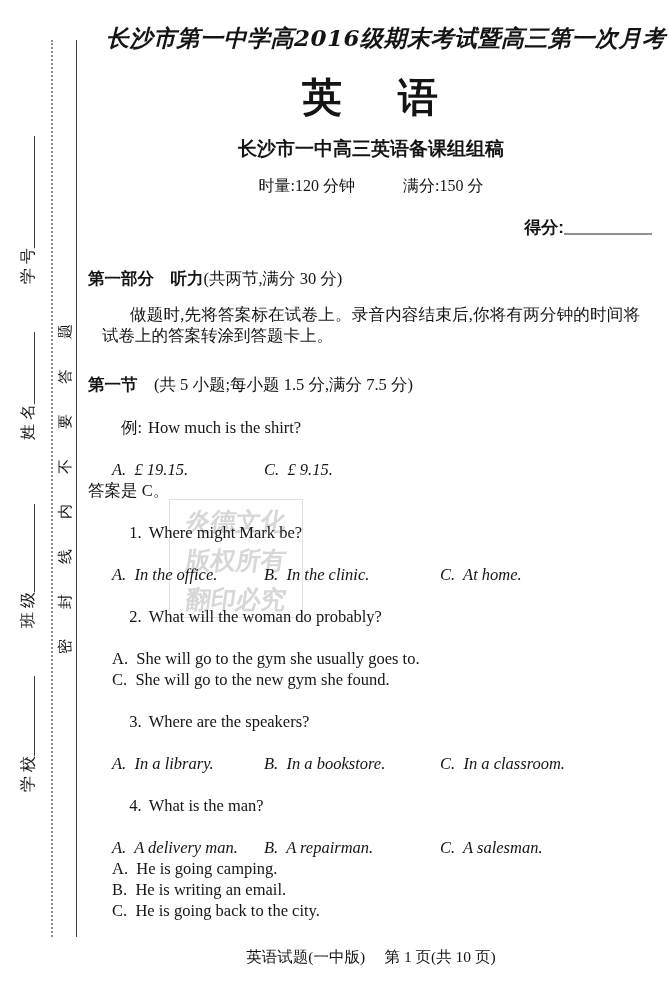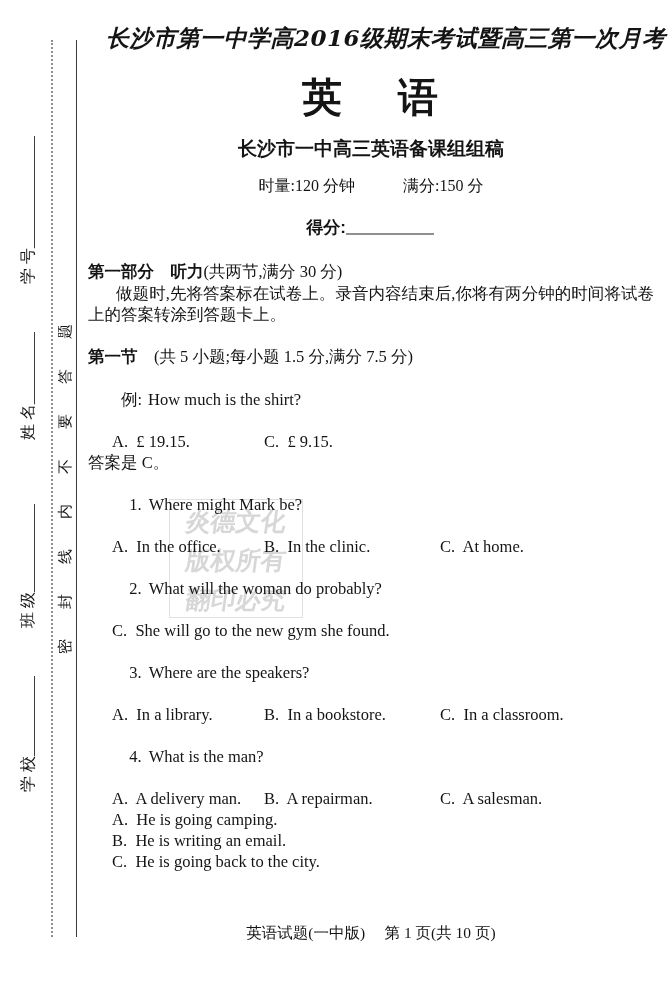--- a/index.html
+++ b/index.html
@@ -46,35 +46,35 @@
   }
   .subject-title {
     margin:14px; text-align:center; font-size:40px; line-height:48px;
     font-weight:bold; letter-spacing:2px;
   }
   .subtitle {
     margin:12px 0 0; text-align:center; font-size:19px; font-weight:bold;
     font-family:"Liberation Sans","DejaVu Sans",sans-serif;
   }
   .meta { margin:14px 0 0; text-align:center; font-size:16px; line-height:20px; white-space:pre-wrap; }
-  .score-row { margin:20px 2px 0 0; text-align:center; font-size:17px; line-height:24px; }
+  .score-row { margin:20px 2px 0 0; text-align:right; font-size:17px; line-height:24px; }
   .score-label { font-weight:bold; font-family:"Liberation Sans","DejaVu Sans",sans-serif; }
   .score-line { display:inline-block; width:88px; border-bottom:2px solid #909090; height:14px; vertical-align:-2px; }
   .body-text { font-size:16.5px; line-height:21px; }
-  .sec-heading { margin-top:20px; line-height:22px; font-size:16.5px; }
+  .sec-heading { margin-top:27px; line-height:22px; font-size:16.5px; }
   .hb { font-weight:bold; font-family:"Liberation Sans","DejaVu Sans",sans-serif; }
-  .para { margin:0; text-indent:1.7em; text-align:justify; white-space:pre-wrap; }
+  .para { margin:14px; text-indent:1.7em; text-align:justify; white-space:pre-wrap; }
   .line { white-space:pre-wrap; }
   .q-num { margin-right:7px; }
   .row-opts { display:grid; grid-template-columns:152px 176px 1fr; padding-left:24px; }
-  .row-opts span { white-space:pre-wrap; }
+  .row-opts span { white-space:pre-wrap;font-style:italic; }
   .stack-opts div { padding-left:24px; white-space:pre-wrap; }
   .example-label { margin-right:6px; }
   .footer {
-    position:absolute; left:88px; top:923px; width:566px; text-align:center;
+    position:absolute; left:88px; top:947px; width:566px; text-align:center;
     font-size:15.5px; z-index:2; white-space:pre-wrap;
   }
 </style>
 </head>
 <body>
 
 <div class="page">
 
   <div class="student-fields">学 校__________　　　班 级___________　　　　姓 名_________　　　学 号______________</div>
   <div class="seal-text">密封线内不要答题</div>
@@ -126,20 +126,21 @@
           <span>B.  In the clinic.</span>
           <span>C.  At home.</span>
         </div>
       </div>
 
       <div>
         <div class="line">
           <span class="q-num">2.</span><span>What will the woman do probably?</span>
         </div>
         <div class="stack-opts">
+          <div>A.  She will go to the gym she usually goes to.</div>
           <div>C.  She will go to the new gym she found.</div>
         </div>
       </div>
 
       <div>
         <div class="line">
           <span class="q-num">3.</span><span>Where are the speakers?</span>
         </div>
         <div class="row-opts">
           <span>A.  In a library.</span>

